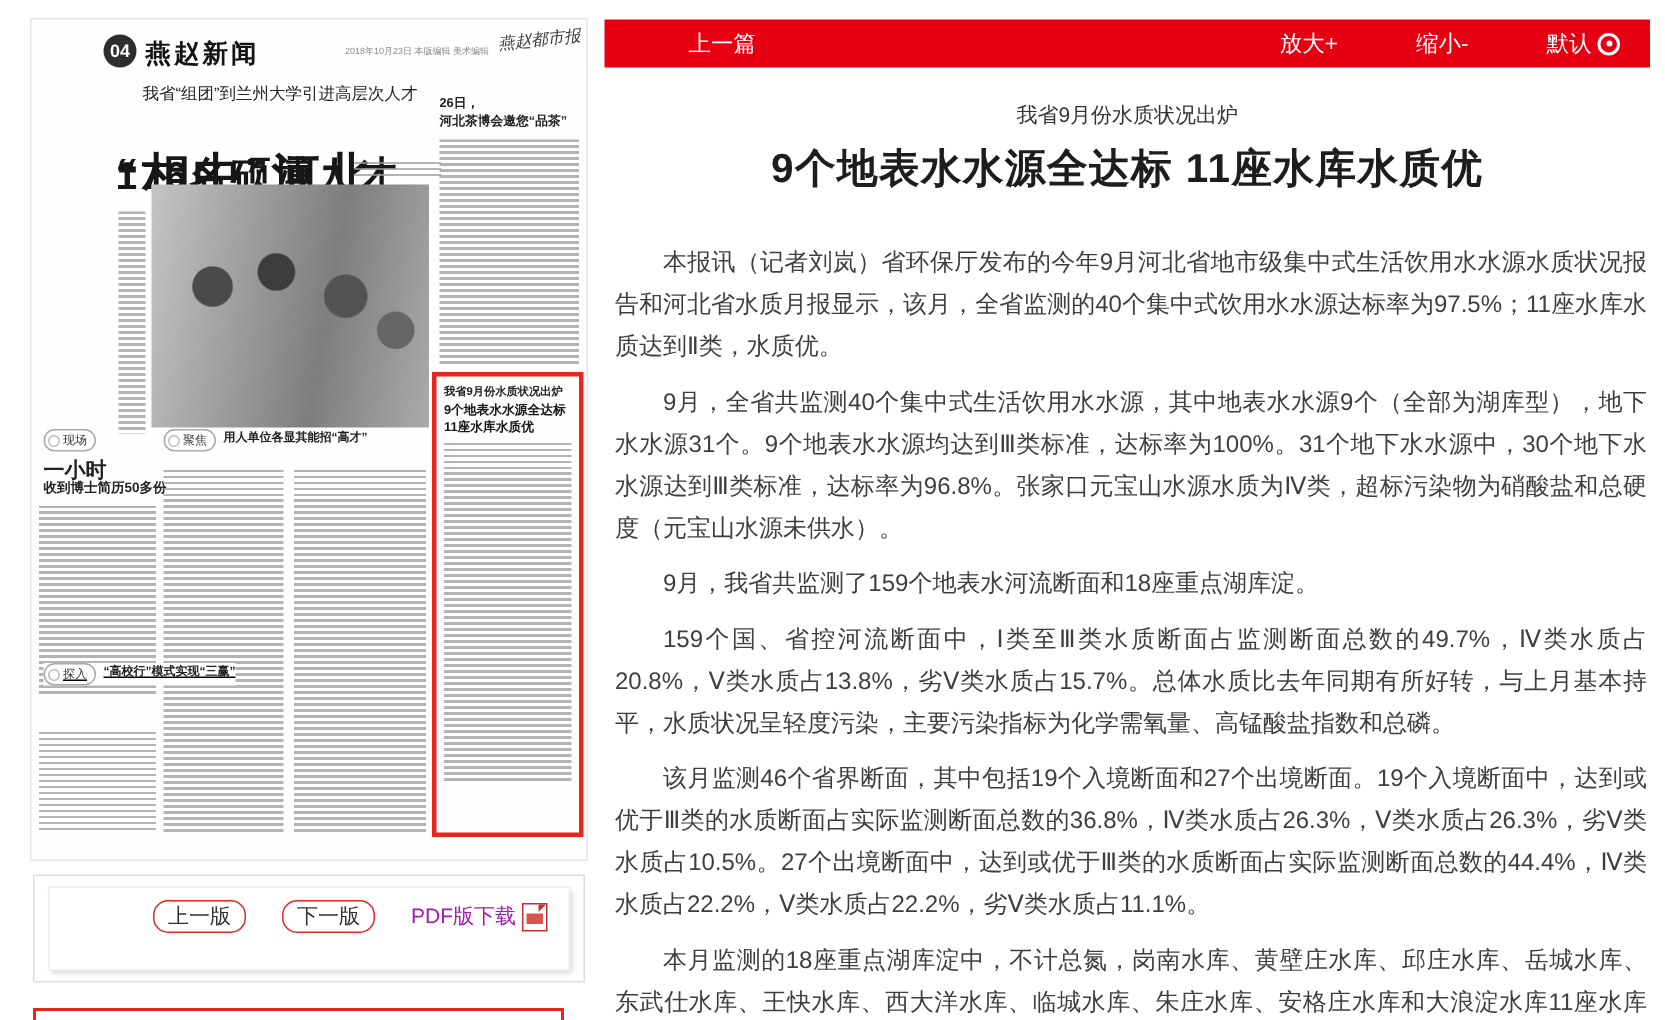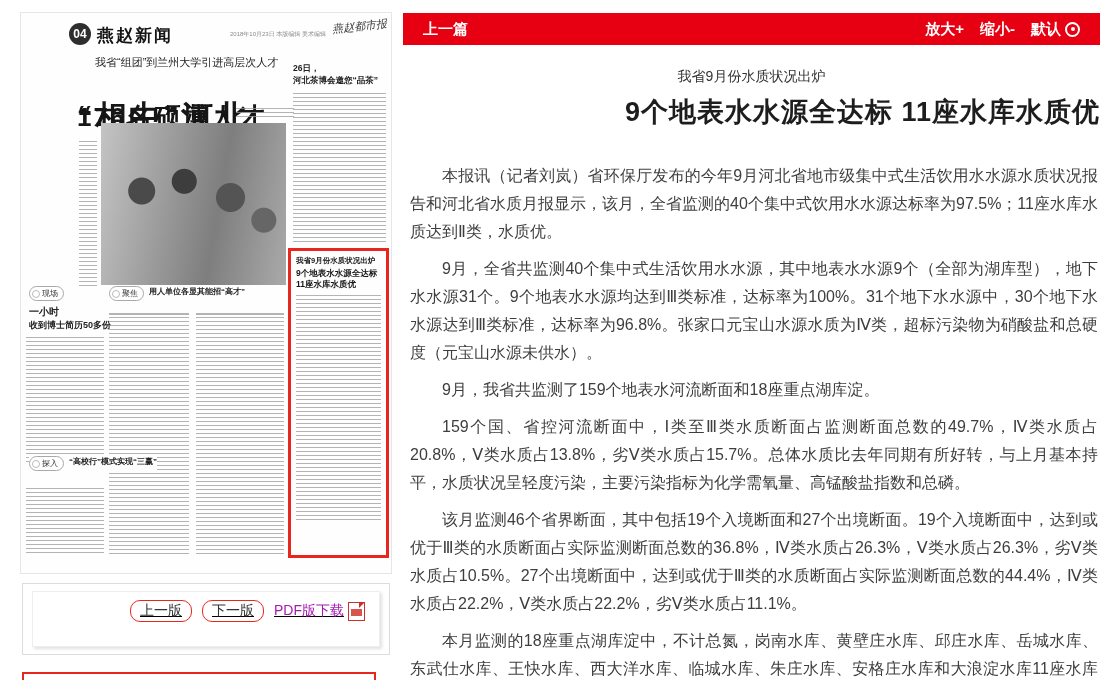--- a/index.html
+++ b/index.html
@@ -26,21 +26,21 @@
       radial-gradient(circle at 22% 42%,#4a4a4a 0 13px,rgba(0,0,0,0) 14px),
       radial-gradient(circle at 45% 36%,#3d3d3d 0 12px,rgba(0,0,0,0) 13px),
       radial-gradient(circle at 70% 46%,#545454 0 14px,rgba(0,0,0,0) 15px),
       radial-gradient(circle at 88% 60%,#666 0 12px,rgba(0,0,0,0) 13px),
       linear-gradient(100deg,#c4c4c4,#9c9c9c 35%,#7e7e7e 62%,#aaa);}
   .tagrow{position:absolute;display:flex;align-items:flex-start;background:#fefefe;}
   .pill{display:inline-flex;align-items:center;border:1px solid #a9a9a9;border-radius:8px;
         height:13px;padding:0 5px 0 2px;font-size:8px;color:#333;background:#fff;white-space:nowrap;}
   .ring{width:6px;height:6px;border:1px solid #bbb;border-radius:50%;margin-right:2px;}
   .tagtitle{font-size:8px;font-weight:bold;color:#222;margin-left:5px;white-space:nowrap;}
-  .subA{position:absolute;left:8px;top:292px;font-size:10px;font-weight:bold;color:#222;}
+  .subA{position:absolute;left:8px;top:292px;font-size:14px;font-weight:bold;color:#222;}
   .subB{position:absolute;left:8px;top:306px;font-size:9px;font-weight:bold;color:#222;white-space:nowrap;}
   .c1a{position:absolute;left:5px;top:324px;width:78px;height:126px;}
   .c1b{position:absolute;left:5px;top:475px;width:78px;height:68px;}
   .c2{position:absolute;left:88px;top:300px;width:80px;height:243px;}
   .c3{position:absolute;left:175px;top:300px;width:88px;height:243px;}
   .sideLead{position:absolute;left:272px;top:50px;font-size:8.5px;font-weight:bold;color:#222;}
   .sideTitle{position:absolute;left:272px;top:62px;width:96px;font-size:8.5px;font-weight:bold;color:#222;}
   .sideMicro{position:absolute;left:272px;top:80px;width:93px;height:150px;}
   .hlbox{position:absolute;left:267px;top:235px;width:101px;height:310px;border:3px solid #e8261d;
          background:#fefefe;box-sizing:border-box;padding:5px 5px;cursor:pointer;}
@@ -48,40 +48,40 @@
   .hlbox .l2,.hlbox .l3{font-size:8.5px;font-weight:bold;color:#161616;line-height:11px;}
   .hlMicro{width:100%;height:226px;margin-top:5px;}
 
   
   .pager{position:absolute;left:22px;top:583px;width:368px;height:72px;border:1px solid #ddd;
          background:#fff;box-sizing:border-box;padding:7px 9px;}
   .pagerInner{width:100%;height:100%;box-sizing:border-box;border:1px solid #eee;background:#fff;
          box-shadow:2px 2px 3px rgba(0,0,0,.12);padding:5px 12px;}
   .pagerRow1{font-size:15px;color:#333;}
   .pagerRow1 b{color:#222;}
-  .pagerRow2{display:flex;justify-content:flex-end;align-items:center;gap:10px;margin-top:3px;padding-right:2px;text-decoration:underline;}
+  .pagerRow2{display:flex;justify-content:flex-end;align-items:center;gap:24px;margin-top:3px;padding-right:2px;}
   .navbtn{border:1px solid #e8261d;border-radius:10px;background:#fff;color:#333;
           font-size:14px;padding:1px 9px;cursor:pointer;font-family:inherit;}
   .pdflink{display:inline-flex;align-items:center;gap:4px;font-size:14px;color:#a21caf;cursor:pointer;}
   .pdficon{position:relative;display:inline-block;width:15px;height:17px;background:#fff;border:1px solid #c9302c;}
   .pdficon .fold{position:absolute;right:0;top:0;width:0;height:0;border-left:5px solid #c9302c;border-bottom:5px solid transparent;}
   .pdficon .bar{position:absolute;left:2px;top:6px;right:2px;height:7px;background:#d9534f;}
 
   .redcut{position:absolute;left:22px;top:672px;width:350px;height:30px;border:2px solid #e8261d;background:#fff;}
 
   
   .reader{position:absolute;left:400px;top:0;width:710px;height:680px;background:#fff;}
   .toolbar{position:absolute;left:3px;top:13px;width:697px;height:32px;background:#e60012;
            display:flex;justify-content:space-between;align-items:center;padding:0 20px;box-sizing:border-box;}
-  .toolbar .tbtn{color:#fff;font-size:15px;font-weight:bold;cursor:pointer;display:inline-flex;align-items:center;gap:4px;}
+  .toolbar .tbtn{color:#fff;font-size:15px;font-weight:normal;cursor:pointer;display:inline-flex;align-items:center;gap:4px;margin-left:36px;}
   .tbgroup{display:flex;gap:16px;align-items:center;}
   .circleicon{position:relative;width:11px;height:11px;border:2px solid #fff;border-radius:50%;display:inline-block;}
   .circleicon span{position:absolute;left:50%;top:50%;width:4px;height:4px;margin:-2px 0 0 -2px;background:#fff;border-radius:50%;}
   .akicker{position:absolute;left:3px;top:68px;width:697px;text-align:center;font-size:14px;color:#333;}
-  .atitle{position:absolute;left:3px;top:94px;width:697px;text-align:right;font-size:27px;font-weight:bold;color:#1d1d1d;letter-spacing:1px;}
+  .atitle{position:absolute;left:3px;top:94px;width:697px;text-align:center;font-size:27px;font-weight:bold;color:#1d1d1d;letter-spacing:1px;}
   .abody{position:absolute;left:10px;top:162px;width:688px;}
   .abody p{margin:0 0 9px;text-indent:2em;font-size:16px;line-height:28px;color:#3e3e3e;text-align:justify;}
 </style>
 </head>
 <body>
 
 <div id="app">
 
   <div class="paper">
     <div class="badge">04</div>
@@ -107,21 +107,21 @@
     <div class="subB">收到博士简历50多份</div>
 
     <div class="tagrow" style="left:88px;top:273px;">
       <span class="pill">
           <span class="ring"></span>
           <span>聚焦</span>
         </span>
       <span class="tagtitle">用人单位各显其能招“高才”</span>
     </div>
 
-    <div class="tagrow" style="left:8px;top:443px;z-index:2;">
+    <div class="tagrow" style="left:8px;top:429px;z-index:2;text-decoration:underline;">
       <span class="pill">
           <span class="ring"></span>
           <span>探入</span>
         </span>
       <span class="tagtitle">“高校行”模式实现“三赢”</span>
     </div>
 
     <div class="c1a micro"></div>
     <div class="c1b micro"></div>
     <div class="c2 micro"></div>

